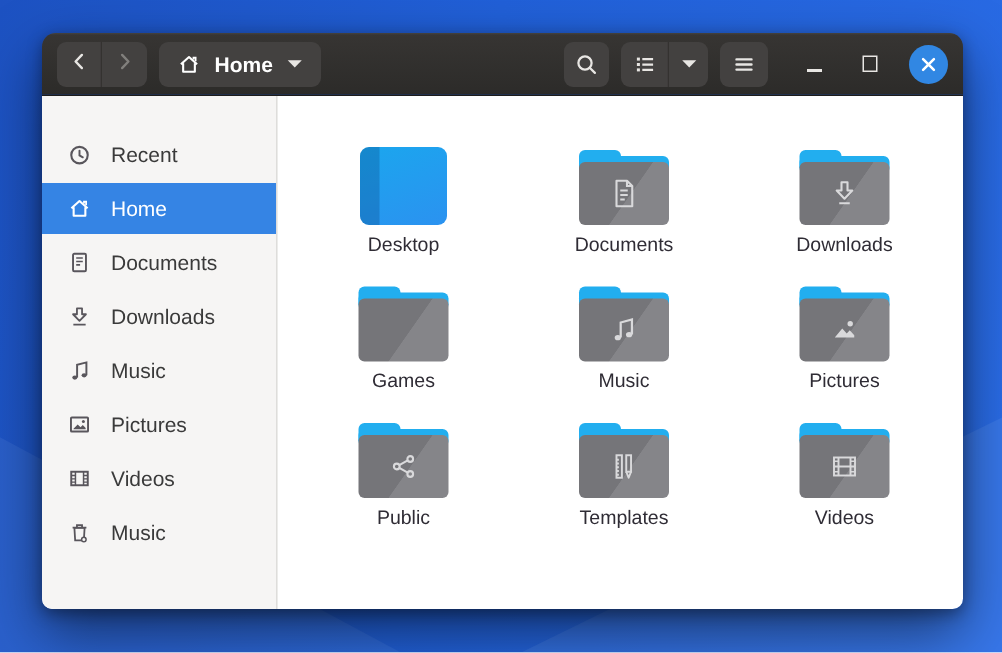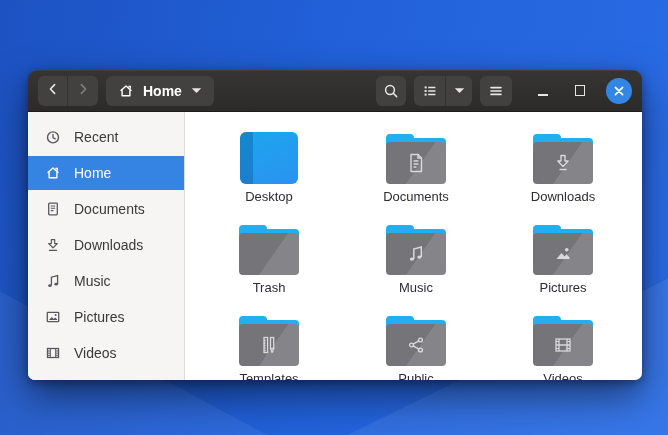--- a/index.html
+++ b/index.html
@@ -9,23 +9,23 @@
     -webkit-font-smoothing:antialiased;
   }
   
   .wallpaper{position:absolute;inset:0;
     background:linear-gradient(100deg,#1d52c2 0%,#2160d8 45%,#2a6ce6 100%);}
   .wp-band-left{position:absolute;inset:0;background:rgba(160,200,255,.10);
     clip-path:polygon(0% 67%,40% 100%,0% 100%);}
   .wp-band-right{position:absolute;inset:0;background:rgba(160,200,255,.12);
     clip-path:polygon(100% 64%,100% 100%,52% 100%);}
   
-  .window{position:absolute;left:28px;top:22px;width:614px;height:310px;
+  .window{position:absolute;left:28px;top:22px;width:614px;height:384px;
     border-radius:9px 9px 7px 7px;overflow:hidden;display:flex;flex-direction:column;
-    box-shadow:0 16px 38px rgba(0,0,0,.5),0 3px 10px rgba(0,0,0,.35);margin-top:48px;}
+    box-shadow:0 16px 38px rgba(0,0,0,.5),0 3px 10px rgba(0,0,0,.35);}
   
   .titlebar{flex:0 0 41px;display:flex;align-items:center;gap:8px;
     padding:0 8px 0 10px;background:linear-gradient(#373533,#2c2b29);
     border-bottom:1px solid #1d1c1b;box-shadow:inset 0 1px 0 rgba(255,255,255,.05);}
   .tb-btn{height:30px;background:#434140;border:none;display:flex;align-items:center;
     justify-content:center;color:#e8e6e3;cursor:default;box-sizing:border-box;}
   .nav-group{display:flex;}
   .nav-back{width:30px;border-radius:6px 0 0 6px;border-right:1px solid #343230;}
   .nav-fwd{width:30px;border-radius:0 6px 6px 0;color:#817f7c;}
   .path-btn{padding:0 12px;border-radius:6px;gap:9px;font-size:14px;font-weight:700;color:#fff;}
@@ -37,28 +37,28 @@
   .menu-btn{width:32px;border-radius:6px;}
   .win-controls{display:flex;align-items:center;gap:15px;margin-left:12px;padding-right:2px;}
   .min-btn,.max-btn{width:22px;height:22px;display:flex;align-items:center;justify-content:center;background:none;border:none;}
   .min-glyph{width:12px;height:2px;background:#e8e6e3;margin-top:8px;}
   .max-glyph{width:9px;height:9px;border:1.5px solid #e8e6e3;}
   .close-btn{width:26px;height:26px;border-radius:50%;background:#3187e3;border:none;
     display:flex;align-items:center;justify-content:center;}
   
   .main{flex:1;display:flex;background:#fff;min-height:0;}
   .sidebar{flex:0 0 157px;background:#f6f5f4;border-right:1px solid #dedddb;
-    padding-top:6px;box-sizing:border-box;}
+    padding-top:20px;box-sizing:border-box;}
   .side-item{height:34px;margin:2px 0;display:flex;align-items:center;gap:13px;
     padding:0 17px;color:#3a3a3a;font-size:14px;cursor:default;}
   .side-item .s-icon{color:#59565c;display:flex;width:16px;height:16px;flex:0 0 16px;}
   .side-item.selected{background:#3584e4;color:#fff;}
   .side-item.selected .s-icon{color:#fff;}
   
-  .content{flex:1;padding:18px 0 0 24px;overflow:hidden;text-align:center;}
+  .content{flex:1;padding:32px 0 0 24px;overflow:hidden;text-align:center;}
   .grid{display:grid;grid-template-columns:repeat(3,120px);column-gap:27px;row-gap:17px;}
   .file-item{width:120px;display:flex;flex-direction:column;align-items:center;gap:5px;cursor:default;}
   .icon-slot{height:54px;display:flex;align-items:flex-end;justify-content:center;}
   .file-label{font-size:13px;color:#2f2c35;line-height:15px;}
   
   .folder{position:relative;width:60px;height:50px;}
   .f-back{position:absolute;top:0;left:0;width:28px;height:12px;background:#22aeef;
     border-radius:4px 4px 0 0;}
   .f-strip{position:absolute;top:4px;left:0;right:0;height:12px;background:#22aeef;border-radius:4px;}
   .f-body{position:absolute;left:0;right:0;top:8px;bottom:0;border-radius:4px;
@@ -310,21 +310,21 @@
         </div>
 
         <div class="file-item">
           <div class="icon-slot">
             <div class="folder">
               <div class="f-strip"></div>
                 <div class="f-back"></div>
               <div class="f-body"></div>
             </div>
           </div>
-          <span class="file-label">Trash</span>
+          <span class="file-label">Games</span>
         </div>
 
         <div class="file-item">
           <div class="icon-slot">
             <div class="folder">
               <div class="f-strip"></div>
                 <div class="f-back"></div>
               <div class="f-body">
                 <span style="display:flex;">
                   <svg width="24" height="24" viewBox="0 0 24 24">
@@ -348,20 +348,40 @@
                 <span style="display:flex;">
                   <svg width="24" height="24" viewBox="0 0 24 24">
                       <circle cx="15.8" cy="7.8" r="1.8" fill="currentColor"></circle>
                       <path d="M5.5 17L10.5 11l3 3.4 2-2.2 3 3.3V17z" fill="currentColor"></path>
                     </svg>
                 </span>
               </div>
             </div>
           </div>
           <span class="file-label">Pictures</span>
+        </div>
+
+        <div class="file-item">
+          <div class="icon-slot">
+            <div class="folder">
+              <div class="f-strip"></div>
+                <div class="f-back"></div>
+              <div class="f-body">
+                <span style="display:flex;">
+                  <svg width="24" height="24" viewBox="0 0 24 24" fill="none" stroke="currentColor" stroke-width="1.4">
+                      <circle cx="7.5" cy="12" r="1.9"></circle>
+                      <circle cx="16.5" cy="7" r="1.9"></circle>
+                      <circle cx="16.5" cy="17" r="1.9"></circle>
+                      <path d="M9.2 11.1l5.6-3.2M9.2 12.9l5.6 3.2"></path>
+                    </svg>
+                </span>
+              </div>
+            </div>
+          </div>
+          <span class="file-label">Public</span>
         </div>
 
         <div class="file-item">
           <div class="icon-slot">
             <div class="folder">
               <div class="f-strip"></div>
                 <div class="f-back"></div>
               <div class="f-body">
                 <span style="display:flex;">
                   <svg width="24" height="24" viewBox="0 0 24 24" fill="none" stroke="currentColor" stroke-width="1.3">
@@ -377,40 +397,20 @@
           <span class="file-label">Templates</span>
         </div>
 
         <div class="file-item">
           <div class="icon-slot">
             <div class="folder">
               <div class="f-strip"></div>
                 <div class="f-back"></div>
               <div class="f-body">
                 <span style="display:flex;">
-                  <svg width="24" height="24" viewBox="0 0 24 24" fill="none" stroke="currentColor" stroke-width="1.4">
-                      <circle cx="7.5" cy="12" r="1.9"></circle>
-                      <circle cx="16.5" cy="7" r="1.9"></circle>
-                      <circle cx="16.5" cy="17" r="1.9"></circle>
-                      <path d="M9.2 11.1l5.6-3.2M9.2 12.9l5.6 3.2"></path>
-                    </svg>
-                </span>
-              </div>
-            </div>
-          </div>
-          <span class="file-label">Public</span>
-        </div>
-
-        <div class="file-item">
-          <div class="icon-slot">
-            <div class="folder">
-              <div class="f-strip"></div>
-                <div class="f-back"></div>
-              <div class="f-body">
-                <span style="display:flex;">
                   <svg width="24" height="24" viewBox="0 0 24 24" fill="none" stroke="currentColor" stroke-width="1.3">
                       <rect x="5" y="6" width="14" height="12"></rect>
                       <path d="M8 6v12M16 6v12M5 12h14"></path>
                       <path d="M5 8.5h3M5 15.5h3M16 8.5h3M16 15.5h3" stroke-width="1"></path>
                     </svg>
                 </span>
               </div>
             </div>
           </div>
           <span class="file-label">Videos</span>

